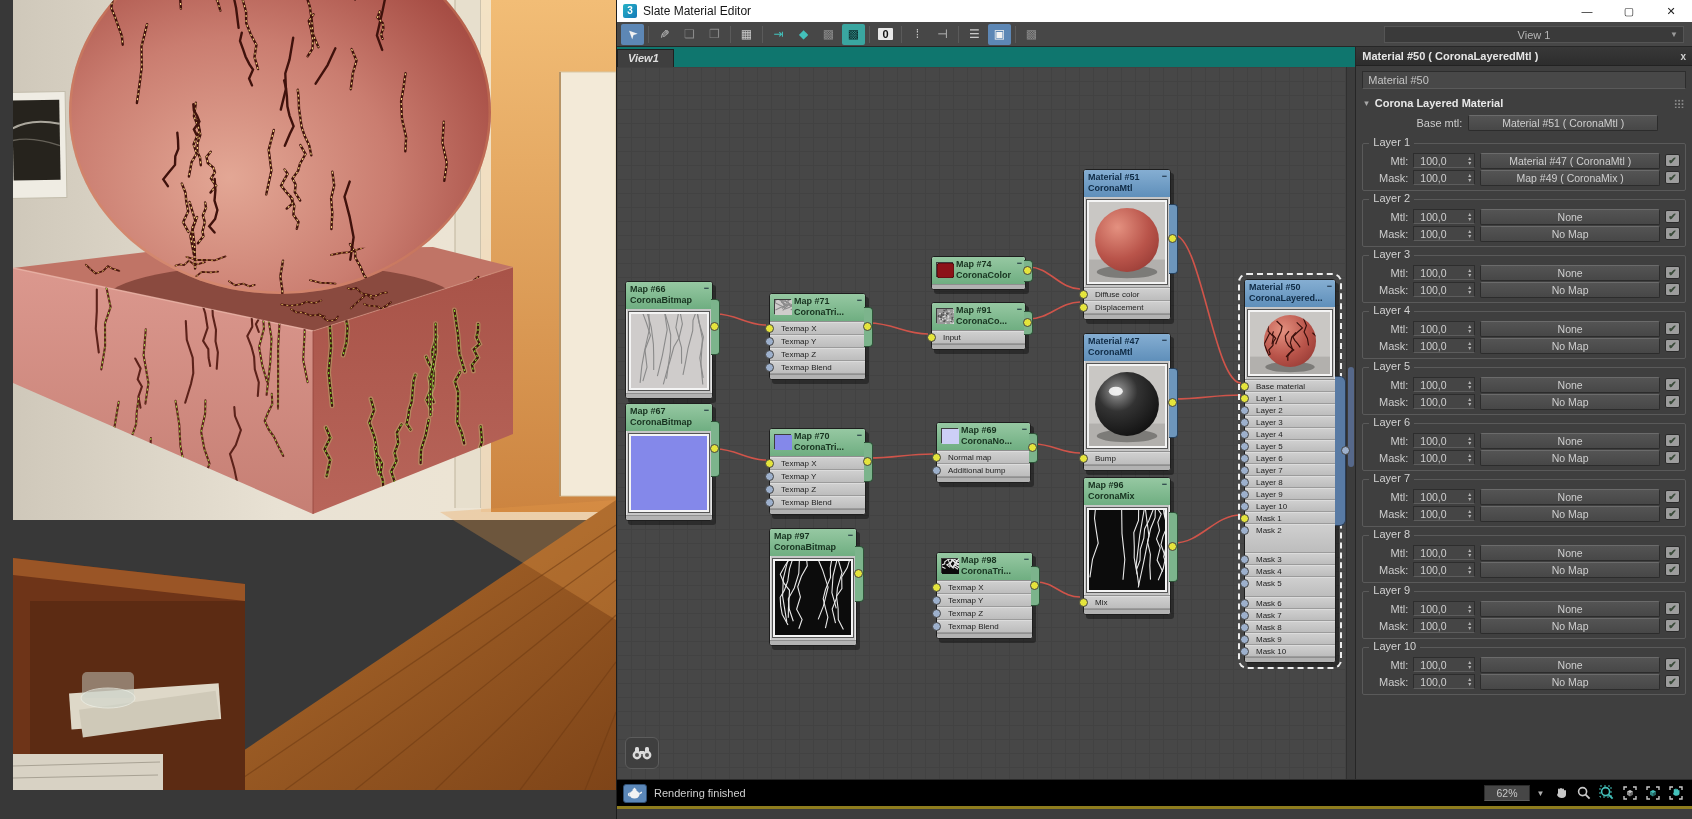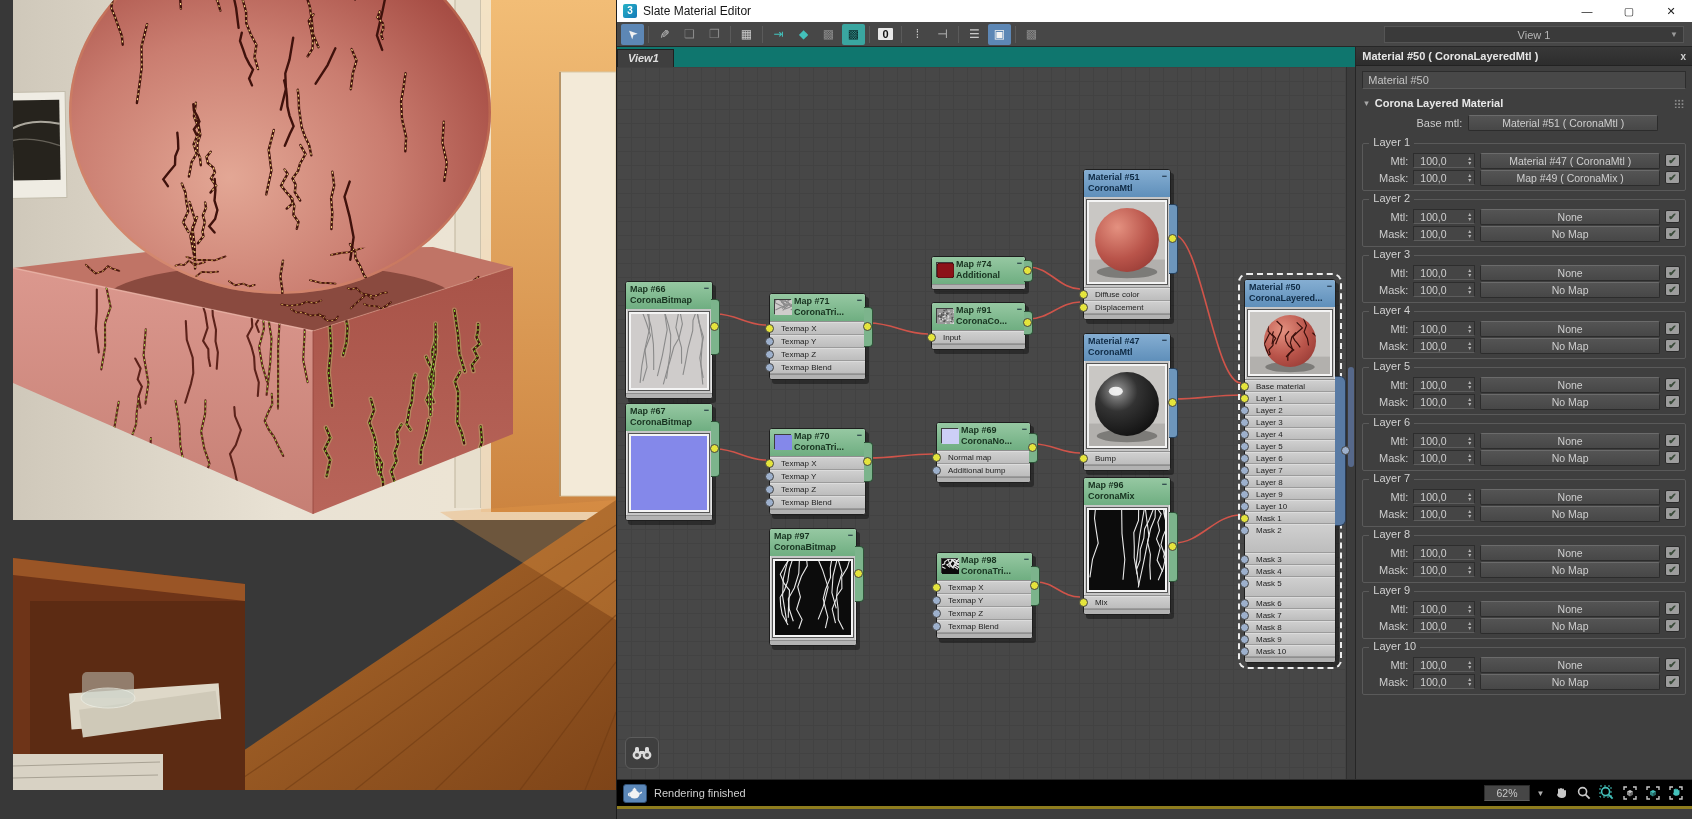--- a/index.html
+++ b/index.html
@@ -642,21 +642,21 @@
               <div class="out-tab green" style="right: -8px; top: 17px; height: 56px;"></div>
               <span class="out-socket" style="right: -7px; top: 40px;"></span>
             </div>
             <div class="node" style="left: 314px; top: 189px; width: 95px;">
               <div class="node-header green">
                 <span class="thumb"><svg width="17" height="15">
                     <rect width="17" height="15" rx="3" fill="#8c1318" stroke="#4a0a0c"></rect>
                   </svg></span>
                 <div class="titles">
                   <div>Map #74</div>
-                  <div>Additional</div>
+                  <div>CoronaColor</div>
                 </div>
                 <span class="node-minus">−</span>
               </div>
               <div class="node-lip"></div>
               <div class="out-tab green" style="right: -8px; top: 3px; height: 22px;"></div>
               <span class="out-socket" style="right: -7px; top: 9px;"></span>
             </div>
             <div class="node" style="left: 314px; top: 235px; width: 95px;">
               <div class="node-header green">
                 <span class="thumb"><svg width="17" height="15">

